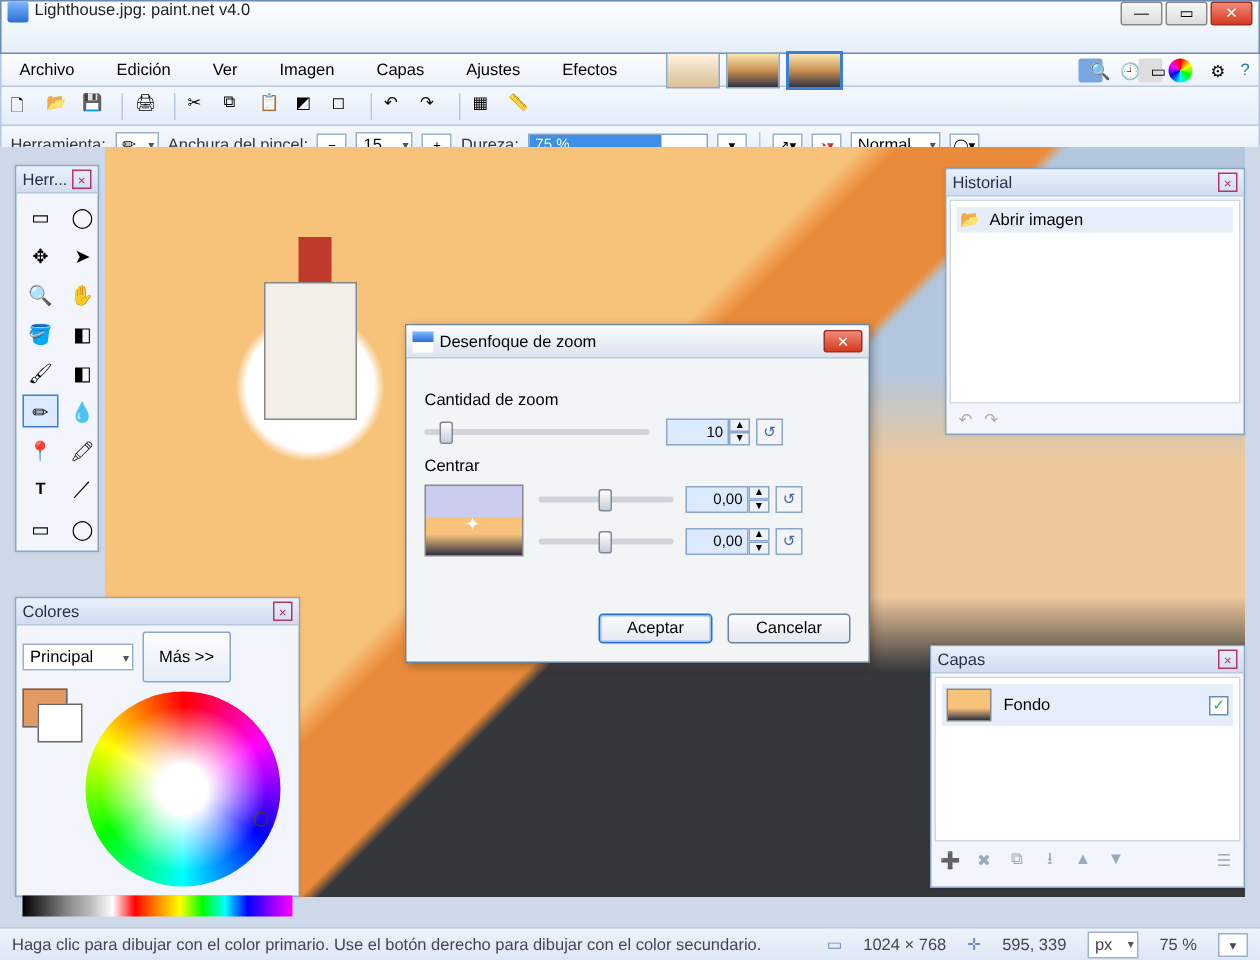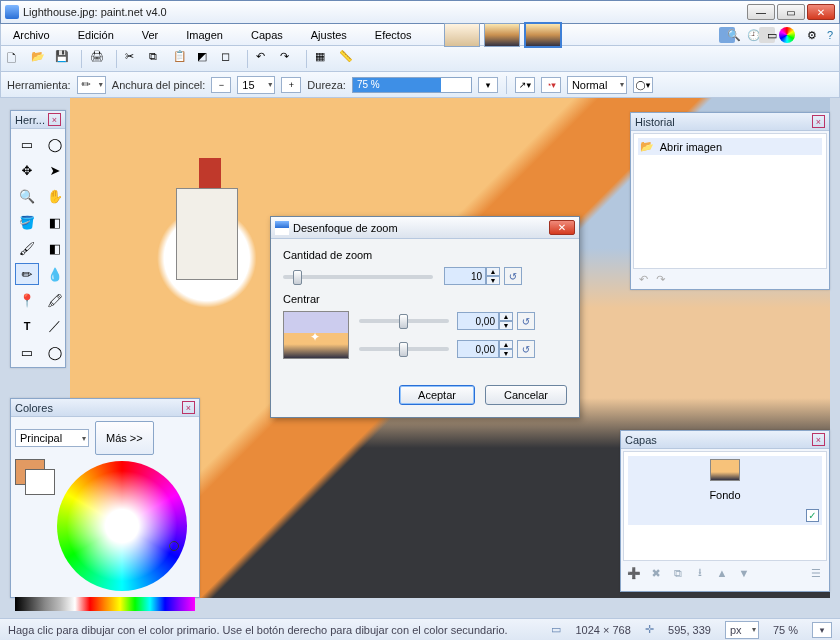--- a/index.html
+++ b/index.html
@@ -1,19 +1,19 @@
 <!DOCTYPE html>
 <html><head>
 <meta charset="utf-8">
 <style>
 * { box-sizing: border-box; margin: 0; padding: 0; font-family: "Segoe UI", Tahoma, sans-serif; font-size: 11px; }
 body { width: 840px; height: 640px; background: #e8eef7; overflow: hidden; position: relative; }
 
 
-.titlebar { height: 24px; background: linear-gradient(#fdfeff, #e6eef9); border: 1px solid #6b8ab5; display: flex; align-items: center; padding: 0 4px; }
+.titlebar { height: 36px; background: linear-gradient(#fdfeff, #e6eef9); border: 1px solid #6b8ab5; display: flex; align-items: flex-start; padding: 0 4px; }
 .titlebar .icon { width: 14px; height: 14px; margin-right: 4px; background: linear-gradient(#7fb7ff,#2a6fd6); border-radius: 2px; }
 .titlebar .title { flex: 1; color: #222; }
 .winbtns { display: flex; gap: 2px; margin-left: auto; }
 .winbtn { width: 28px; height: 16px; border: 1px solid #888; background: linear-gradient(#f8f8f8,#dcdcdc); border-radius: 2px; display:flex; align-items:center; justify-content:center; font-size:10px; }
 .winbtn.close { background: linear-gradient(#f08a7a,#d43a1f); color:#fff; border-color:#a03020;}
 
 
 .menubar { height: 22px; background: linear-gradient(#fdfdfe,#eaf1fb); border: 1px solid #b7c8df; border-top:none; display:flex; align-items:center; padding:0 4px;gap:12px; }
 .menubar span { padding: 2px 8px; cursor: default; }
 .menubar .right { margin-left:auto; display:flex; gap:4px; align-items:center;}
@@ -63,21 +63,21 @@
 
 .histpanel { right:10px; top:112px; width:200px; height:178px;}
 .histbody { padding:4px; background:#fff; height:136px; border:1px solid #cfd8e6; margin:2px;}
 .histbody .row { display:flex; align-items:center; gap:6px; padding:2px; background:#e6eefc;}
 .histftr { display:flex; gap:8px; padding:2px 8px;}
 .histftr span{ color:#aaa;}
 
 
 .layerspanel { right:10px; top:430px; width:210px; height:162px;}
 .layersbody { background:#fff; border:1px solid #cfd8e6; margin:2px; height:110px; padding:4px;}
-.layerrow { display:flex; align-items:center; gap:8px; background:#e6eefc; padding:3px;flex-direction:column;}
+.layerrow { display:flex; align-items:center; gap:8px; background:#e6eefc; padding:3px;}
 .layerthumb { width:30px; height:22px; background:linear-gradient(#f7c27a 0 60%, #334 100%); border:1px solid #888;}
 .layersftr { display:flex; gap:8px; padding:3px 6px; color:#9ab;}
 .layersftr span{ width:14px; height:14px; display:inline-flex; align-items:center; justify-content:center;}
 .chk{ width:13px; height:13px; border:1px solid #6b8ab5; background:#fff; display:inline-flex; align-items:center; justify-content:center; font-size:10px; color:#2a6;}
 
 
 .colorspanel { left:10px; top:398px; width:190px; height:200px;}
 .colorsbody { padding:4px;}
 .colorsbody .row1{ display:flex; gap:6px; align-items:center; margin-bottom:4px;}
 .swatch { width:30px; height:26px; border:1px solid #666;}
@@ -86,21 +86,21 @@
 .tinycircle{ position:absolute; width:10px;height:10px; border:1px solid #333; border-radius:50%; right:8px; bottom:40px;}
 .palette { height:14px; margin-top:4px; background:linear-gradient(90deg,#000,#444,#888,#bbb,#fff,#f00,#f80,#ff0,#0f0,#0ff,#00f,#80f,#f0f);}
 .btn { border:1px solid #8aa6c9; background:linear-gradient(#fdfdfe,#e5edf8); padding:10px 10px; border-radius:2px;}
 
 
 .dialog { position:absolute; left:270px; top:216px; width:310px; background:#f2f4f6; border:1px solid #6b849f; box-shadow:2px 2px 6px rgba(0,0,0,.3);}
 .dlghdr { height:22px; background:linear-gradient(#fbfcfe,#dbe3ee); display:flex; align-items:center; padding:0 4px; border-bottom:1px solid #b7c8df;}
 .dlghdr .icon{ width:14px;height:14px; background:linear-gradient(#7fb7ff,#2a6fd6 50%,#fff 50%); margin-right:4px;}
 .dlghdr .title{ flex:1;}
 .dlghdr .close{ width:26px;height:15px; background:linear-gradient(#f08a7a,#d43a1f); color:#fff; border:1px solid #a03020; border-radius:2px; display:flex; align-items:center; justify-content:center; font-size:10px;}
-.dlgbody { padding:10px 12px;}
+.dlgbody { padding:22px 12px;}
 .dlgrow { margin-bottom:8px;}
 .slider { display:inline-block; width:150px; height:4px; background:#cfd4da; position:relative; vertical-align:middle; border-radius:2px;}
 .slider .knob{ position:absolute; top:-5px; width:9px; height:15px; background:linear-gradient(#fff,#c7cdd5); border:1px solid #7a8a9a; border-radius:2px;}
 .numbox { display:inline-flex; align-items:center; margin-left:8px;}
 .numbox input{ width:42px; height:18px; border:1px solid #8aa6c9; text-align:right; padding:0 3px; font-size:10px; background:#dbeafe;}
 .numbox .spn{ display:flex; flex-direction:column;}
 .numbox .spn span{ width:14px;height:9px; border:1px solid #8aa6c9; background:#eef3fa; font-size:7px; display:flex; align-items:center; justify-content:center;}
 .numbox .rst{ width:18px;height:18px; border:1px solid #8aa6c9; margin-left:4px; display:flex; align-items:center; justify-content:center; font-size:10px; color:#46a;}
 .centerrow{ display:flex; gap:10px; align-items:center;}
 .ctrthumb{ width:66px;height:48px; border:1px solid #888; background:linear-gradient(#cce 0 45%,#f7c27a 45% 70%,#334 100%); position:relative;}

